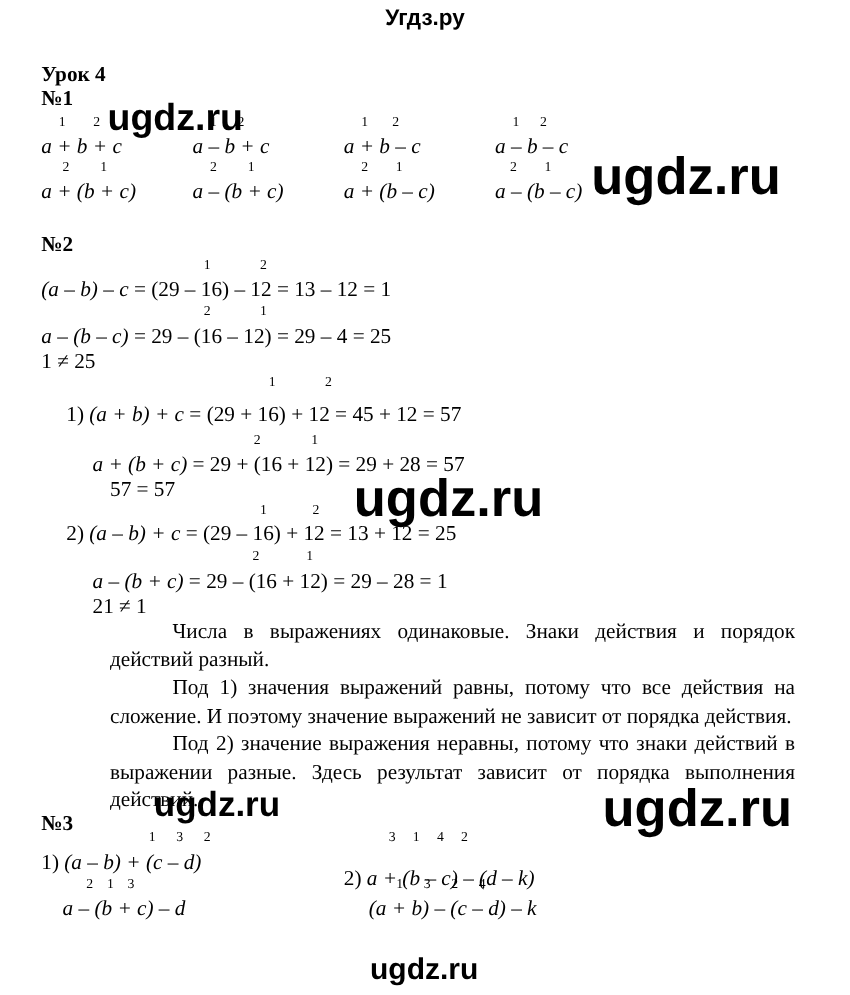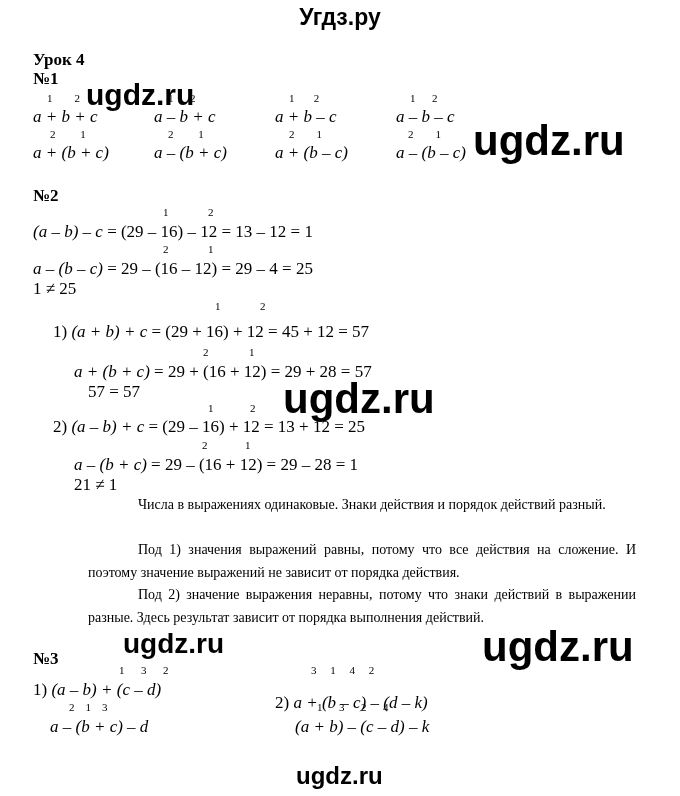--- a/index.html
+++ b/index.html
@@ -1,26 +1,26 @@
 <!DOCTYPE html>
 <html><head>
 <meta charset="utf-8">
 <style>
   html,body{margin:0;padding:0;background:#fff;}
   body{width:680px;height:796px;position:relative;overflow:hidden;color:#000;
        font-family:"Liberation Serif", serif;}
   .site-title{position:absolute;top:4px;left:0;width:680px;text-align:center;
-       font-family:"Liberation Sans", sans-serif;font-weight:bold;font-size:23px;}
+       font-family:"Liberation Sans", sans-serif;font-weight:bold;font-size:18px;}
   .wm{position:absolute;font-family:"Liberation Sans", sans-serif;font-weight:bold;color:#000;}
   .abs{position:absolute;white-space:nowrap;}
   .h{font-weight:bold;font-size:17px;}
   .ex{font-size:17px;}
   .i{font-style:italic;}
   .num{font-size:11px;}
-  .para{position:absolute;left:88px;width:548px;font-size:14px;line-height:22.5px;text-align:justify;}
+  .para{position:absolute;left:88px;width:548px;font-size:17px;line-height:22.5px;text-align:justify;}
   .para .ind{display:inline-block;width:50px;}
 </style>
 </head>
 <body>
 
 <div class="site-title">Угдз.ру</div>
 
 <div class="wm" style="left:86px;top:78px;font-size:30px;">ugdz.ru</div>
 <div class="wm" style="left:473px;top:117px;font-size:42px;">ugdz.ru</div>
 <div class="wm" style="left:283px;top:375px;font-size:42px;">ugdz.ru</div>

